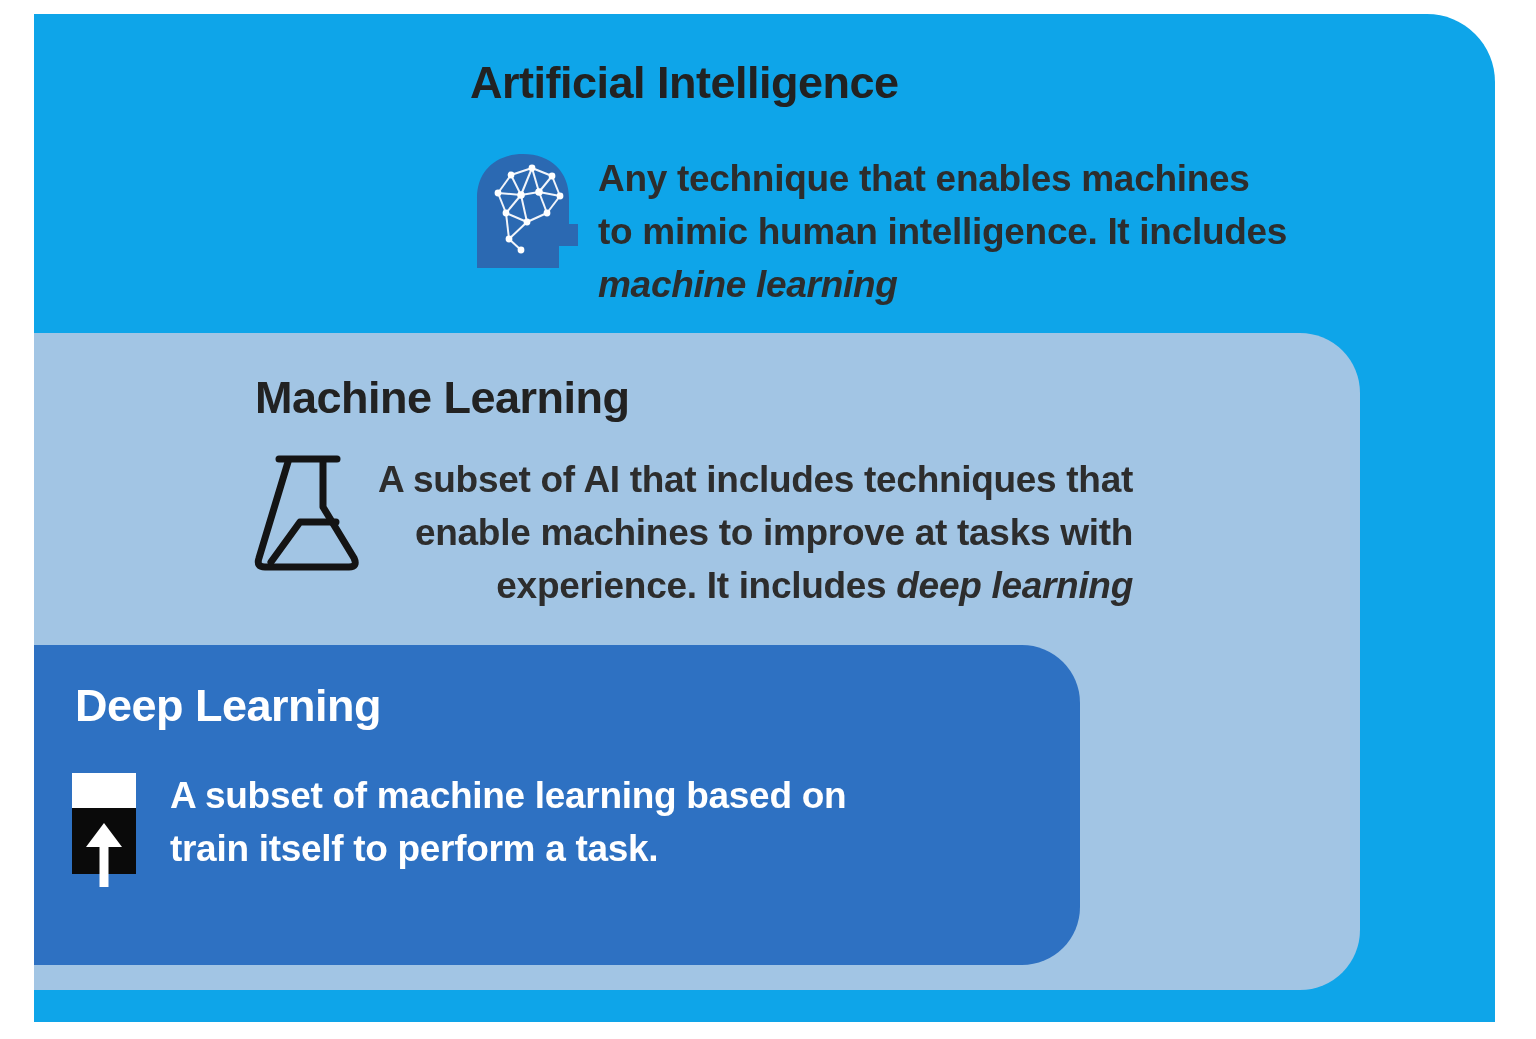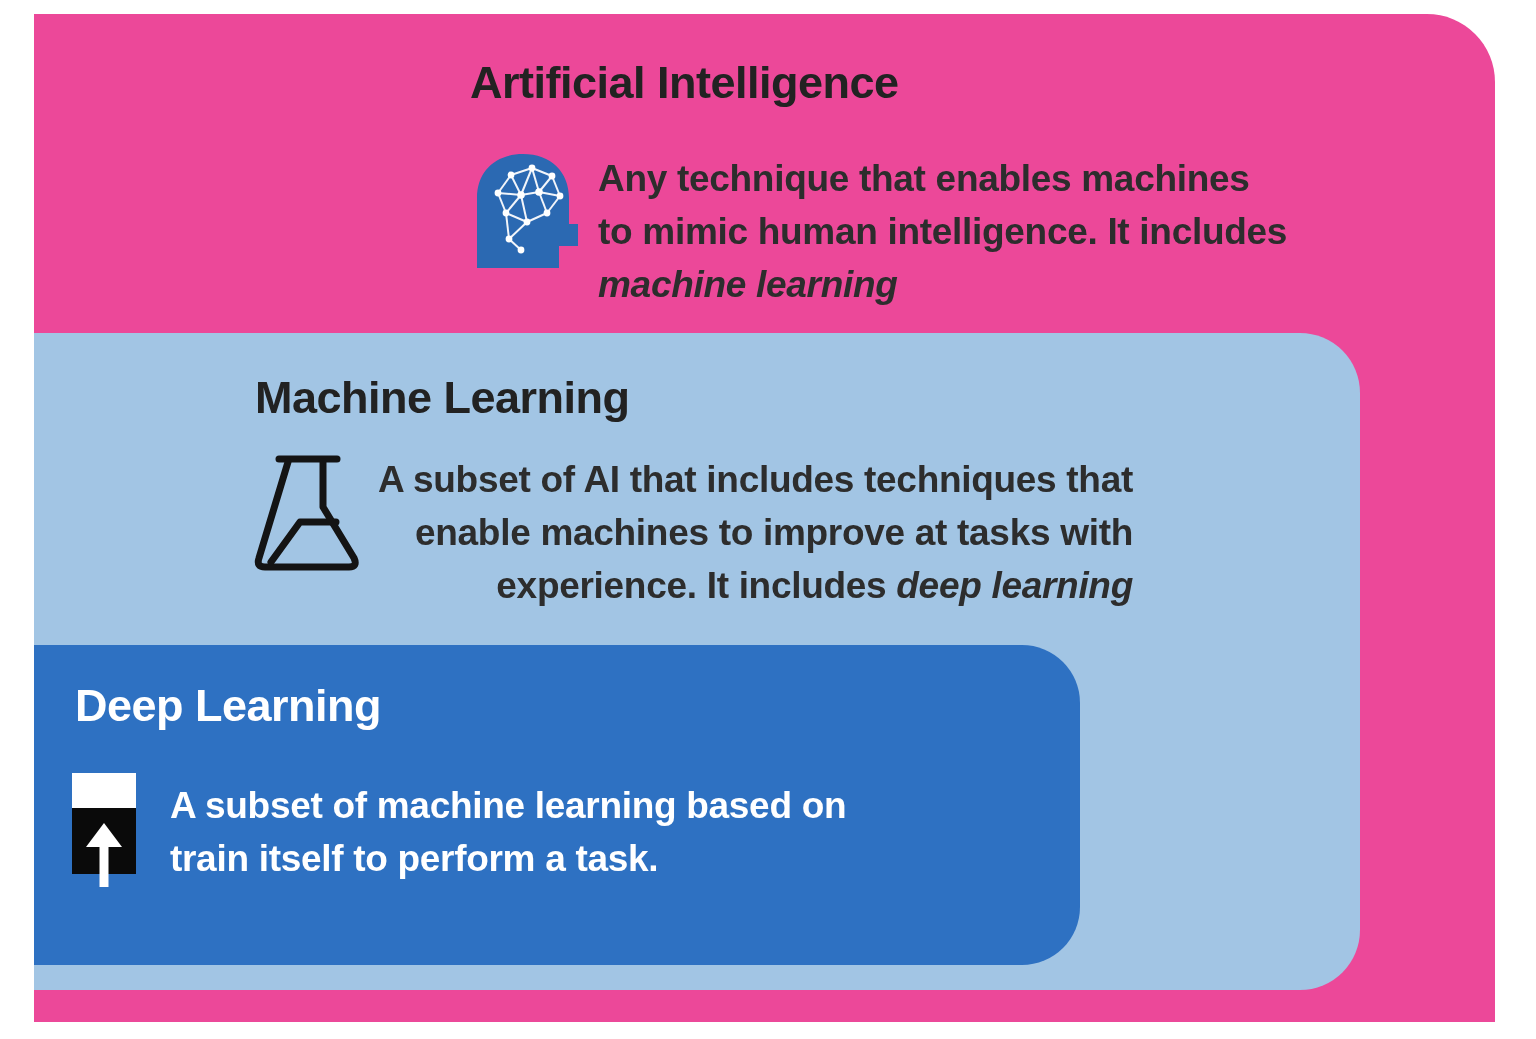--- a/index.html
+++ b/index.html
@@ -14,21 +14,21 @@
     height: 1039px;
     background: #ffffff;
     overflow: hidden;
   }
   .box { position: absolute; }
 
   
   .ai-box {
     left: 34px; top: 14px;
     width: 1461px; height: 1008px;
-    background: #ec4899;
+    background: #0ea5e9;
     border-radius: 0 68px 0 0;
   }
   
   .ml-box {
     left: 0; top: 319px;
     width: 1326px; height: 657px;
     background: #a2c5e4;
     border-radius: 0 60px 60px 0;
   }
   
@@ -63,21 +63,21 @@
   .ai-title  { left: 436px; top: 44px; }
   .ai-icon   { position: absolute; left: 431px; top: 132px; width: 126px; height: 122px; }
   .ai-desc   { left: 564px; top: 138px; }
 
   .ml-title  { left: 221px; top: 40px; }
   .flask-icon{ position: absolute; left: 217px; top: 112px; width: 122px; height: 144px; }
   .ml-desc   { left: 344px; top: 120px; text-align: right; }
 
   .dl-title  { left: 41px; top: 36px; color: #ffffff; }
   .dl-icon   { position: absolute; left: 38px; top: 128px; width: 64px; height: 118px; }
-  .dl-desc   { left: 136px; top: 134px; color: #ffffff; }
+  .dl-desc   { left: 136px; top: 124px; color: #ffffff; }
 
   .icon svg { display: block; width: 100%; height: 100%; }
 </style>
 </head>
 <body>
 
 <div class="canvas">
 
   <section class="box ai-box">
     <h1 class="title ai-title">Artificial Intelligence</h1>

